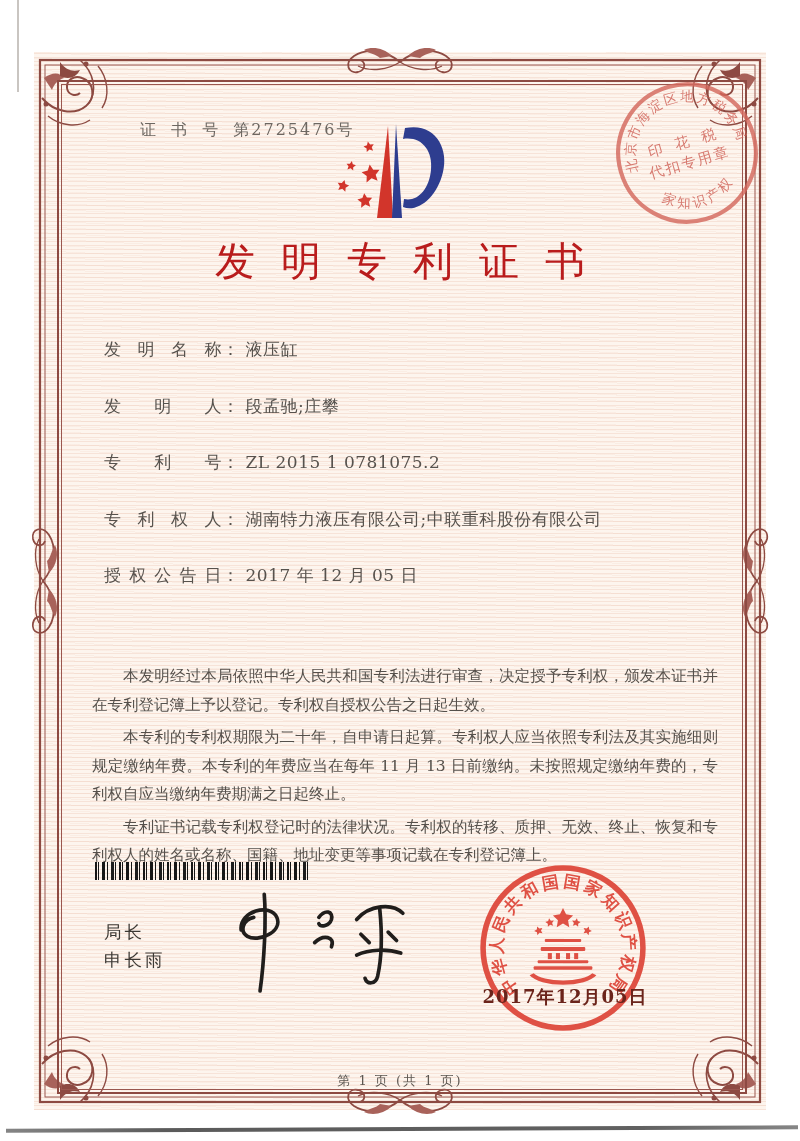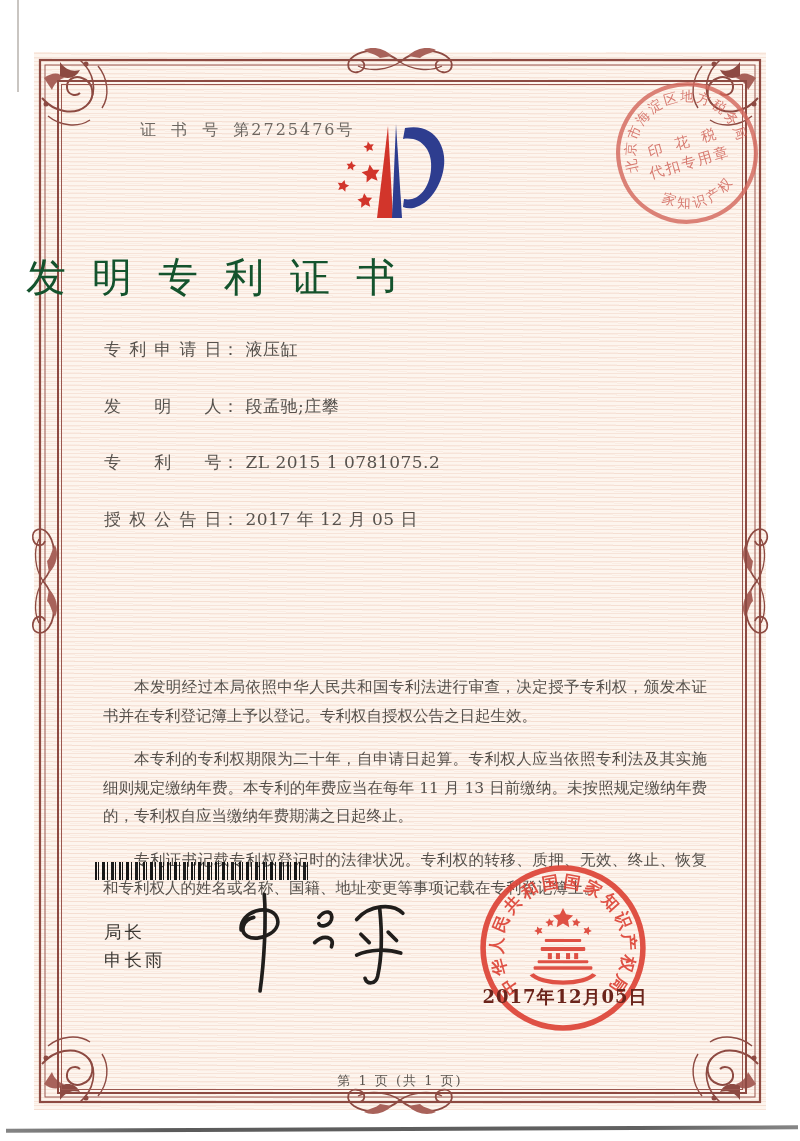--- a/index.html
+++ b/index.html
@@ -36,31 +36,31 @@
   
   .cert-no{position:absolute;left:100px;top:120px;font-size:16px;color:#6d6761;
     letter-spacing:5px;margin-left:40px;}
   .cert-no .num{letter-spacing:2px;}
 
   .logo{position:absolute;left:325px;top:114px;width:150px;height:114px;}
 
   .tax-stamp{position:absolute;left:612px;top:78px;width:150px;height:150px;
     transform:rotate(-16deg);opacity:.82;}
 
-  .doc-title{position:absolute;left:0;top:234px;width:100%;text-align:left;
-    font-size:40px;color:#14532d;letter-spacing:26px;text-indent:26px;font-weight:500;margin-top:16px;}
+  .doc-title{position:absolute;left:0;top:234px;width:100%;text-align:center;
+    font-size:40px;color:#b91c1c;letter-spacing:26px;text-indent:26px;font-weight:500;}
 
   .fields{position:absolute;left:104px;top:338px;width:620px;}
   .field-row{height:56.5px;font-size:17px;color:#57524d;letter-spacing:.5px;}
   .field-label{display:inline-block;width:118px;text-align:justify;text-align-last:justify;}
   .field-colon{margin-right:6px;}
 
   .body-text{position:absolute;left:88px;top:658px;width:634px;
     font-size:15.5px;line-height:28.5px;color:#55504b;text-align:justify;}
-  .body-text p{margin:15px;text-indent:2em;}
+  .body-text p{margin:4px;text-indent:2em;}
 
   .barcode{position:absolute;left:95px;top:862px;width:215px;height:18px;
     background:repeating-linear-gradient(90deg,
       #161616 0 2px, transparent 2px 3px,
       #161616 3px 4px, transparent 4px 7px,
       #161616 7px 10px, transparent 10px 12px,
       #161616 12px 13px, transparent 13px 16px,
       #1d1d1d 16px 19px, transparent 19px 20px,
       #161616 20px 21px, transparent 21px 24px);}
 
@@ -153,27 +153,30 @@
     <text x="72" y="86" text-anchor="middle" font-size="14" fill="#cf6157" letter-spacing="2" font-family="DejaVu Serif, serif">代扣专用章</text>
     <text font-size="13" fill="#cf6157" letter-spacing="3" font-family="DejaVu Serif, serif">
       <textPath href="#taxBotArc" startOffset="50%" text-anchor="middle">国家知识产权局</textPath>
     </text>
   </svg>
 
   <div class="doc-title">发明专利证书</div>
 
   <div class="fields">
     <div class="field-row">
-      <span class="field-label">专利申请日</span><span class="field-colon">：</span><span>液压缸</span>
+      <span class="field-label">发明名称</span><span class="field-colon">：</span><span>液压缸</span>
     </div>
     <div class="field-row">
       <span class="field-label">发明人</span><span class="field-colon">：</span><span>段孟驰;庄攀</span>
     </div>
     <div class="field-row">
       <span class="field-label">专利号</span><span class="field-colon">：</span><span>ZL 2015 1 0781075.2</span>
+    </div>
+    <div class="field-row">
+      <span class="field-label">专利权人</span><span class="field-colon">：</span><span>湖南特力液压有限公司;中联重科股份有限公司</span>
     </div>
     <div class="field-row">
       <span class="field-label">授权公告日</span><span class="field-colon">：</span><span>2017 年 12 月 05 日</span>
     </div>
   </div>
 
   <div class="body-text">
     <p>本发明经过本局依照中华人民共和国专利法进行审查，决定授予专利权，颁发本证书并在专利登记簿上予以登记。专利权自授权公告之日起生效。</p>
     <p>本专利的专利权期限为二十年，自申请日起算。专利权人应当依照专利法及其实施细则规定缴纳年费。本专利的年费应当在每年 11 月 13 日前缴纳。未按照规定缴纳年费的，专利权自应当缴纳年费期满之日起终止。</p>
     <p>专利证书记载专利权登记时的法律状况。专利权的转移、质押、无效、终止、恢复和专利权人的姓名或名称、国籍、地址变更等事项记载在专利登记簿上。</p>

